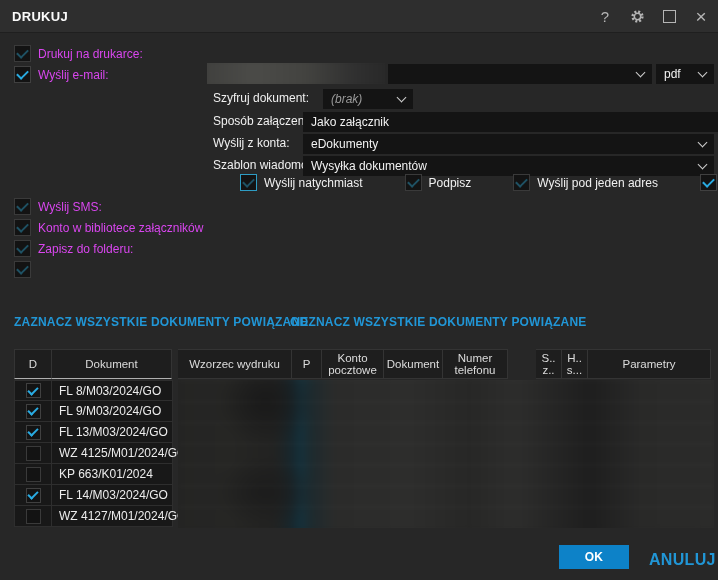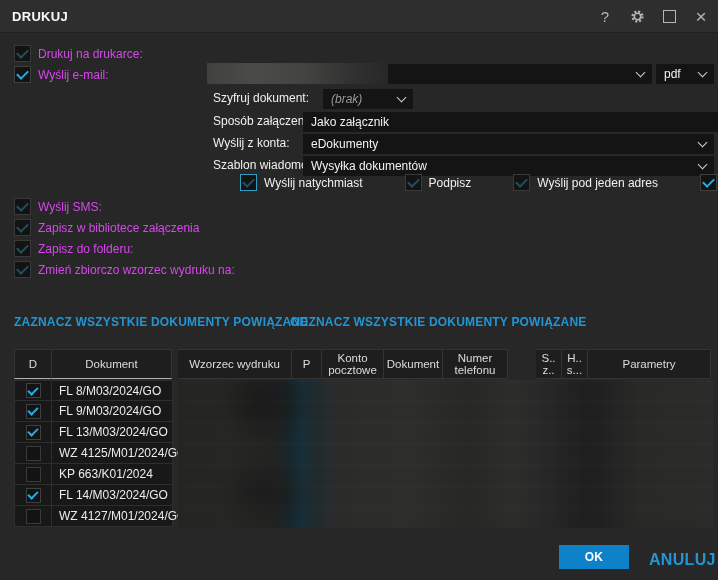--- a/index.html
+++ b/index.html
@@ -216,31 +216,30 @@
   </div>
 
   <span class="cb abs-cb" style="left:14px;top:198px;" data-state="ghost">
       <span class="mark"></span>
     </span>
   <span class="cb-row-label" style="left:38px;top:200px;">Wyślij SMS:</span>
 
   <span class="cb abs-cb" style="left:14px;top:219px;" data-state="ghost">
       <span class="mark"></span>
     </span>
-  <span class="cb-row-label" style="left:38px;top:221px;">Zapisz w bibliotece załączenia</span>
+  <span class="cb-row-label" style="left:38px;top:221px;">Konto w bibliotece załączników</span>
 
   <span class="cb abs-cb" style="left:14px;top:240px;" data-state="ghost">
       <span class="mark"></span>
     </span>
   <span class="cb-row-label" style="left:38px;top:242px;">Zapisz do folderu:</span>
 
   <span class="cb abs-cb" style="left:14px;top:261px;" data-state="ghost">
       <span class="mark"></span>
     </span>
-  <span class="cb-row-label" style="left:38px;top:263px;">Zmień zbiorczo wzorzec wydruku na:</span>
 
   <span class="doc-link" style="left:14px;top:315px;">ZAZNACZ WSZYSTKIE DOKUMENTY POWIĄZANE</span>
   <span class="doc-link" style="left:290px;top:315px;">ODZNACZ WSZYSTKIE DOKUMENTY POWIĄZANE</span>
 
   <div class="tbl-header">
     <div class="th c0 sorted">D</div>
     <div class="th c1 sorted">Dokument</div>
     <div class="th-gap"></div>
     <div class="th c2">Wzorzec wydruku</div>
     <div class="th c3">P</div>

